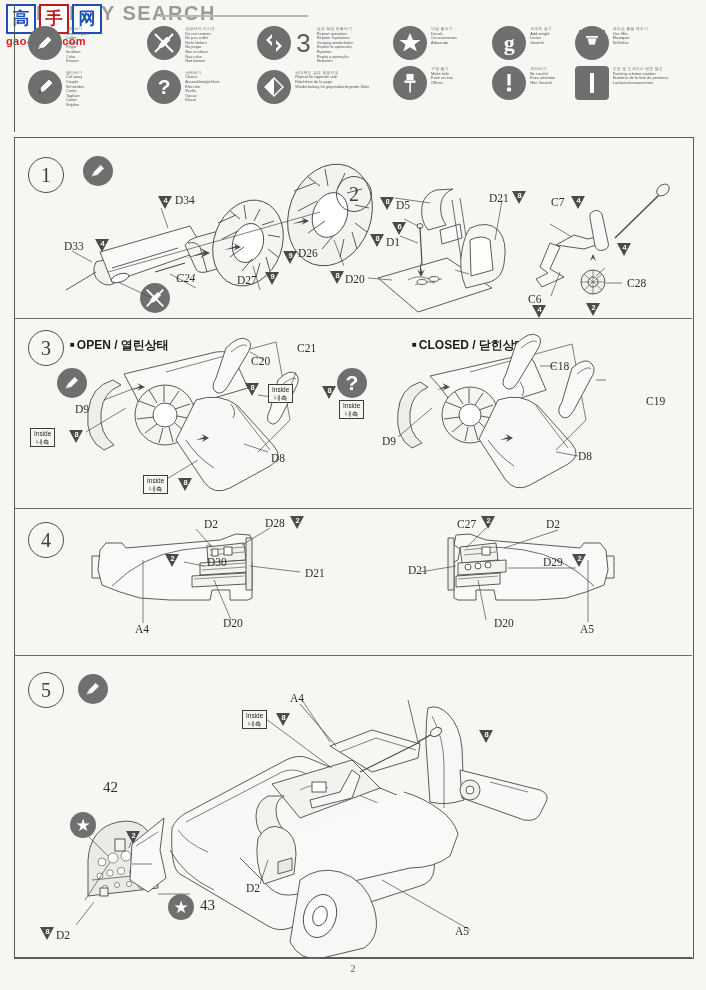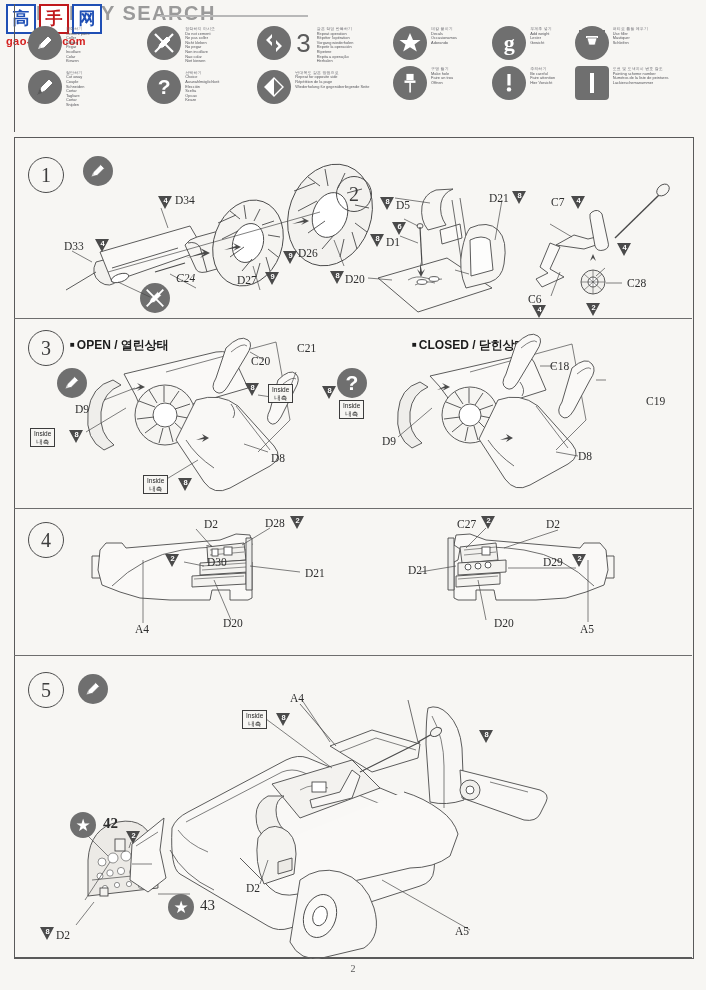--- a/index.html
+++ b/index.html
@@ -838,21 +838,21 @@
     <span>Inside</span><br><span>내측</span>
   </div>
   <div class="tri" style="left:276px;top:713px;">
       <span>8</span>
     </div>
   <div class="tri" style="left:479px;top:730px;">
       <span>8</span>
     </div>
 
   <div class="star-ico" style="left:70px;top:812px;">★</div>
-  <div class="lbl num" style="left:103px;top:815px;font-weight:bold;">42</div>
+  <div class="lbl num" style="left:103px;top:779px;">42</div>
   <div class="tri" style="left:126px;top:831px;">
       <span>2</span>
     </div>
   <div class="star-ico" style="left:168px;top:894px;">★</div>
   <div class="lbl num" style="left:200px;top:897px;text-align:right;">43</div>
   <div class="tri" style="left:40px;top:927px;">
       <span>8</span>
     </div>
   <div class="lbl" style="left:56px;top:929px;">D2</div>
   <div class="lbl" style="left:246px;top:882px;">D2</div>

